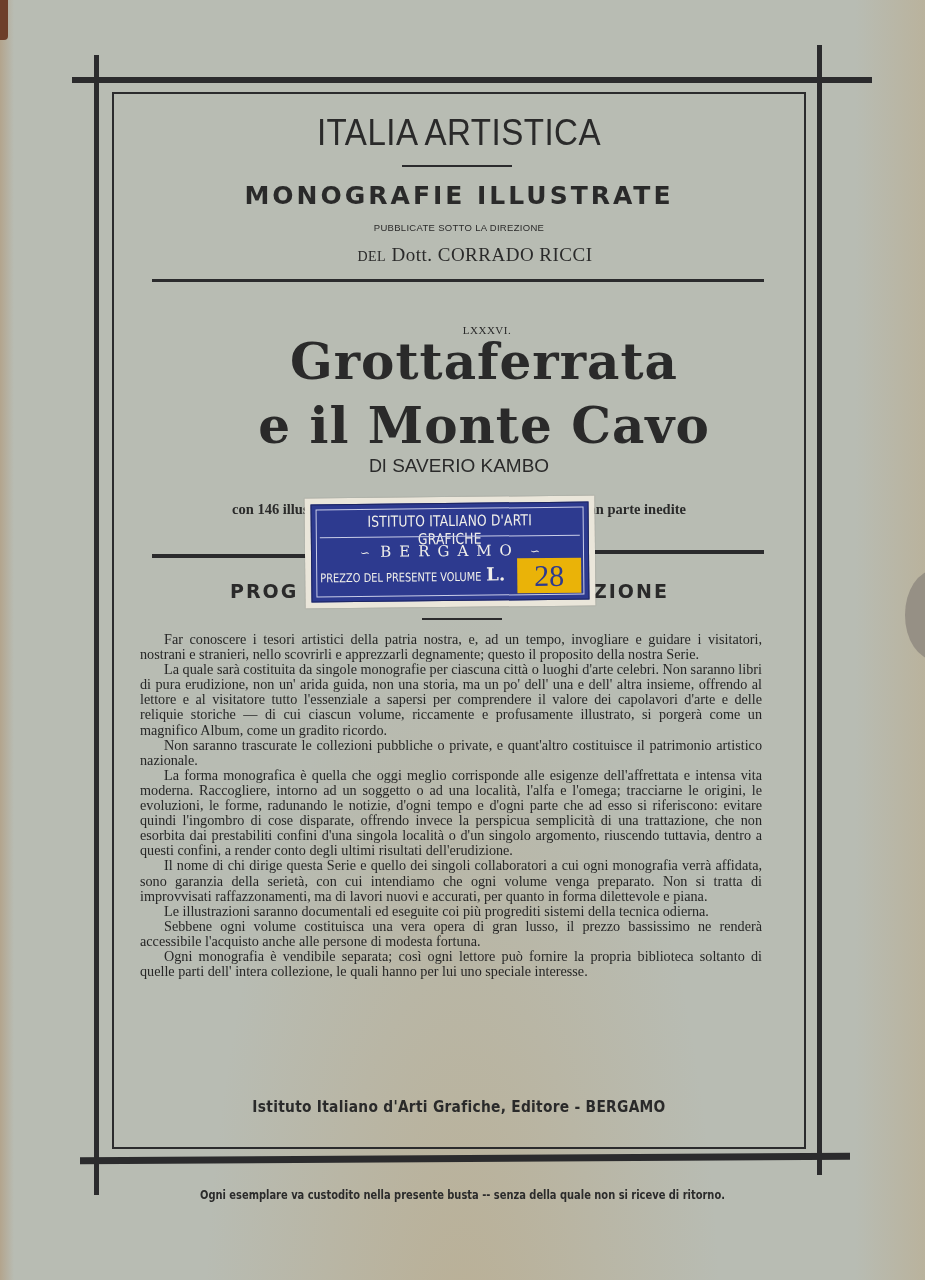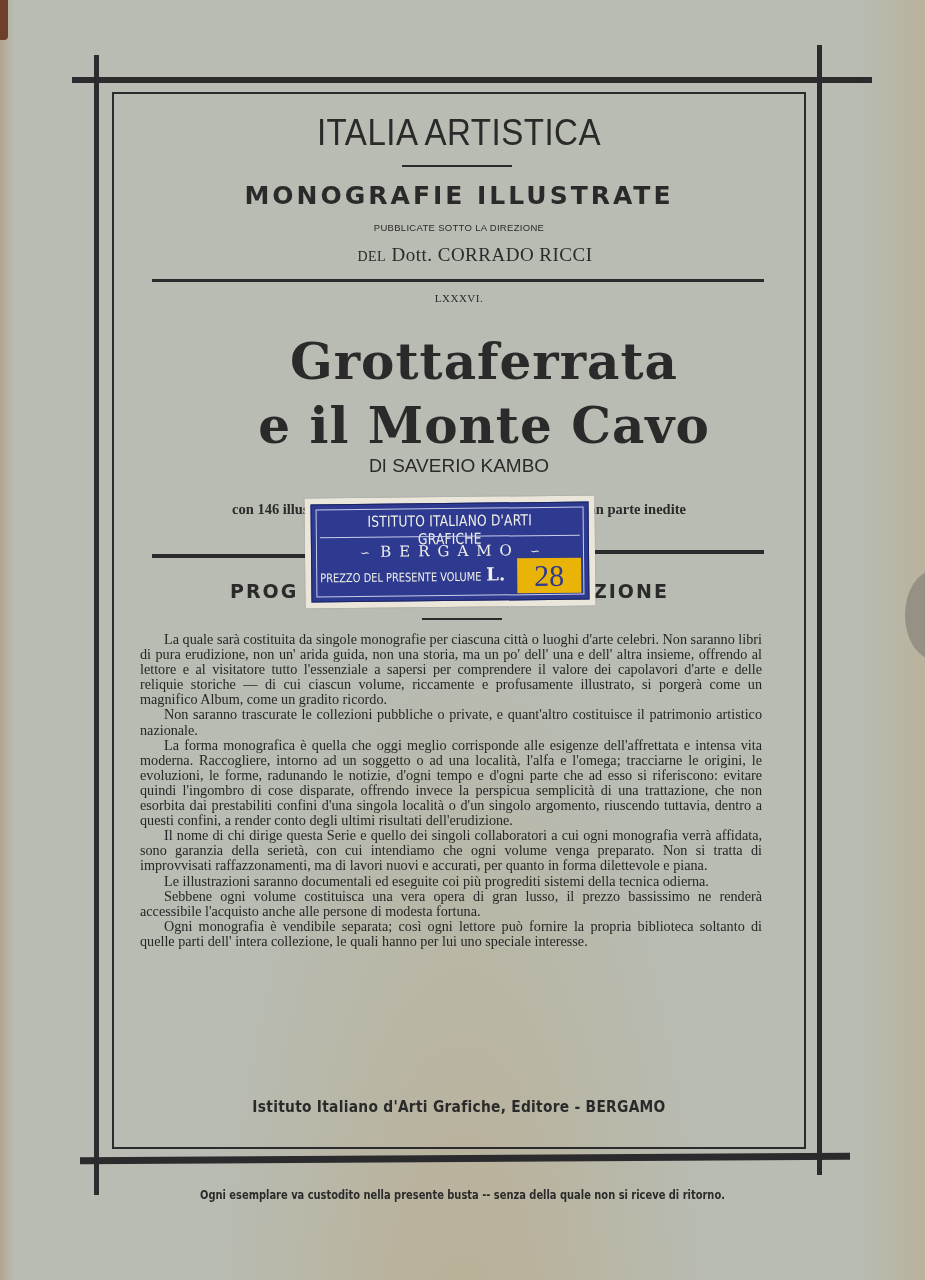--- a/index.html
+++ b/index.html
@@ -50,21 +50,21 @@
     .pub-small {
       position: absolute; left: 0; width: 100%; top: 130px;
       font-family: "Liberation Sans", sans-serif; font-size: 9.5px; letter-spacing: 0.3px;
     }
     .director {
       position: absolute; left: 16px; width: 100%; top: 146px;
       font-family: Liberation Serif, serif; font-size: 19px; letter-spacing: 0.5px; margin-top: 6px;
     }
     .director .sc { font-size: 14px; }
     .full-rule { position: absolute; left: 40px; width: 612px; top: 187px; height: 3px; background: #2b2b2d; }
-    .vol-num { position: absolute; left: 0; width: 100%; top: 200px; font-size: 11px; letter-spacing: 0.5px; }
+    .vol-num { position: absolute; left: 0; width: 100%; top: 232px; font-size: 11px; letter-spacing: 0.5px; padding-left: 28px; }
     .book-title {
       position: absolute; left: 17px; width: 100%; top: 238px;
       font-family: "DejaVu Serif", serif; font-weight: bold; font-size: 50px; line-height: 64px;
       letter-spacing: 1px;
       padding-left: 8px;
     }
     .author {
       position: absolute; left: 0; width: 100%; top: 363px;
       font-family: "Liberation Sans", sans-serif; font-size: 19px;
     }
@@ -181,20 +181,21 @@
   <div class="mid-rule" style="left:40px; width:160px;"></div>
   <div class="mid-rule" style="left:480px; width:172px; top:458px;"></div>
 
   <div class="program">
     <span class="a">PROG</span>
     <span class="b">EZIONE</span>
   </div>
   <div class="prog-rule"></div>
 
   <div class="body-text">
+    <p>Far conoscere i tesori artistici della patria nostra, e, ad un tempo, invogliare e guidare i visitatori, nostrani e stranieri, nello scovrirli e apprezzarli degnamente; questo il proposito della nostra Serie.</p>
     <p>La quale sarà costituita da singole monografie per ciascuna città o luoghi d'arte celebri. Non saranno libri di pura erudizione, non un' arida guida, non una storia, ma un po' dell' una e dell' altra insieme, offrendo al lettore e al visitatore tutto l'essenziale a sapersi per comprendere il valore dei capolavori d'arte e delle reliquie storiche — di cui ciascun volume, riccamente e profusamente illustrato, si porgerà come un magnifico Album, come un gradito ricordo.</p>
     <p>Non saranno trascurate le collezioni pubbliche o private, e quant'altro costituisce il patrimonio artistico nazionale.</p>
     <p>La forma monografica è quella che oggi meglio corrisponde alle esigenze dell'affrettata e intensa vita moderna. Raccogliere, intorno ad un soggetto o ad una località, l'alfa e l'omega; tracciarne le origini, le evoluzioni, le forme, radunando le notizie, d'ogni tempo e d'ogni parte che ad esso si riferiscono: evitare quindi l'ingombro di cose disparate, offrendo invece la perspicua semplicità di una trattazione, che non esorbita dai prestabiliti confini d'una singola località o d'un singolo argomento, riuscendo tuttavia, dentro a questi confini, a render conto degli ultimi risultati dell'erudizione.</p>
     <p>Il nome di chi dirige questa Serie e quello dei singoli collaboratori a cui ogni monografia verrà affidata, sono garanzia della serietà, con cui intendiamo che ogni volume venga preparato. Non si tratta di improvvisati raffazzonamenti, ma di lavori nuovi e accurati, per quanto in forma dilettevole e piana.</p>
     <p>Le illustrazioni saranno documentali ed eseguite coi più progrediti sistemi della tecnica odierna.</p>
     <p>Sebbene ogni volume costituisca una vera opera di gran lusso, il prezzo bassissimo ne renderà accessibile l'acquisto anche alle persone di modesta fortuna.</p>
     <p>Ogni monografia è vendibile separata; così ogni lettore può fornire la propria biblioteca soltanto di quelle parti dell' intera collezione, le quali hanno per lui uno speciale interesse.</p>
   </div>
 
   <div class="publisher-line">Istituto Italiano d'Arti Grafiche, Editore - BERGAMO</div>

